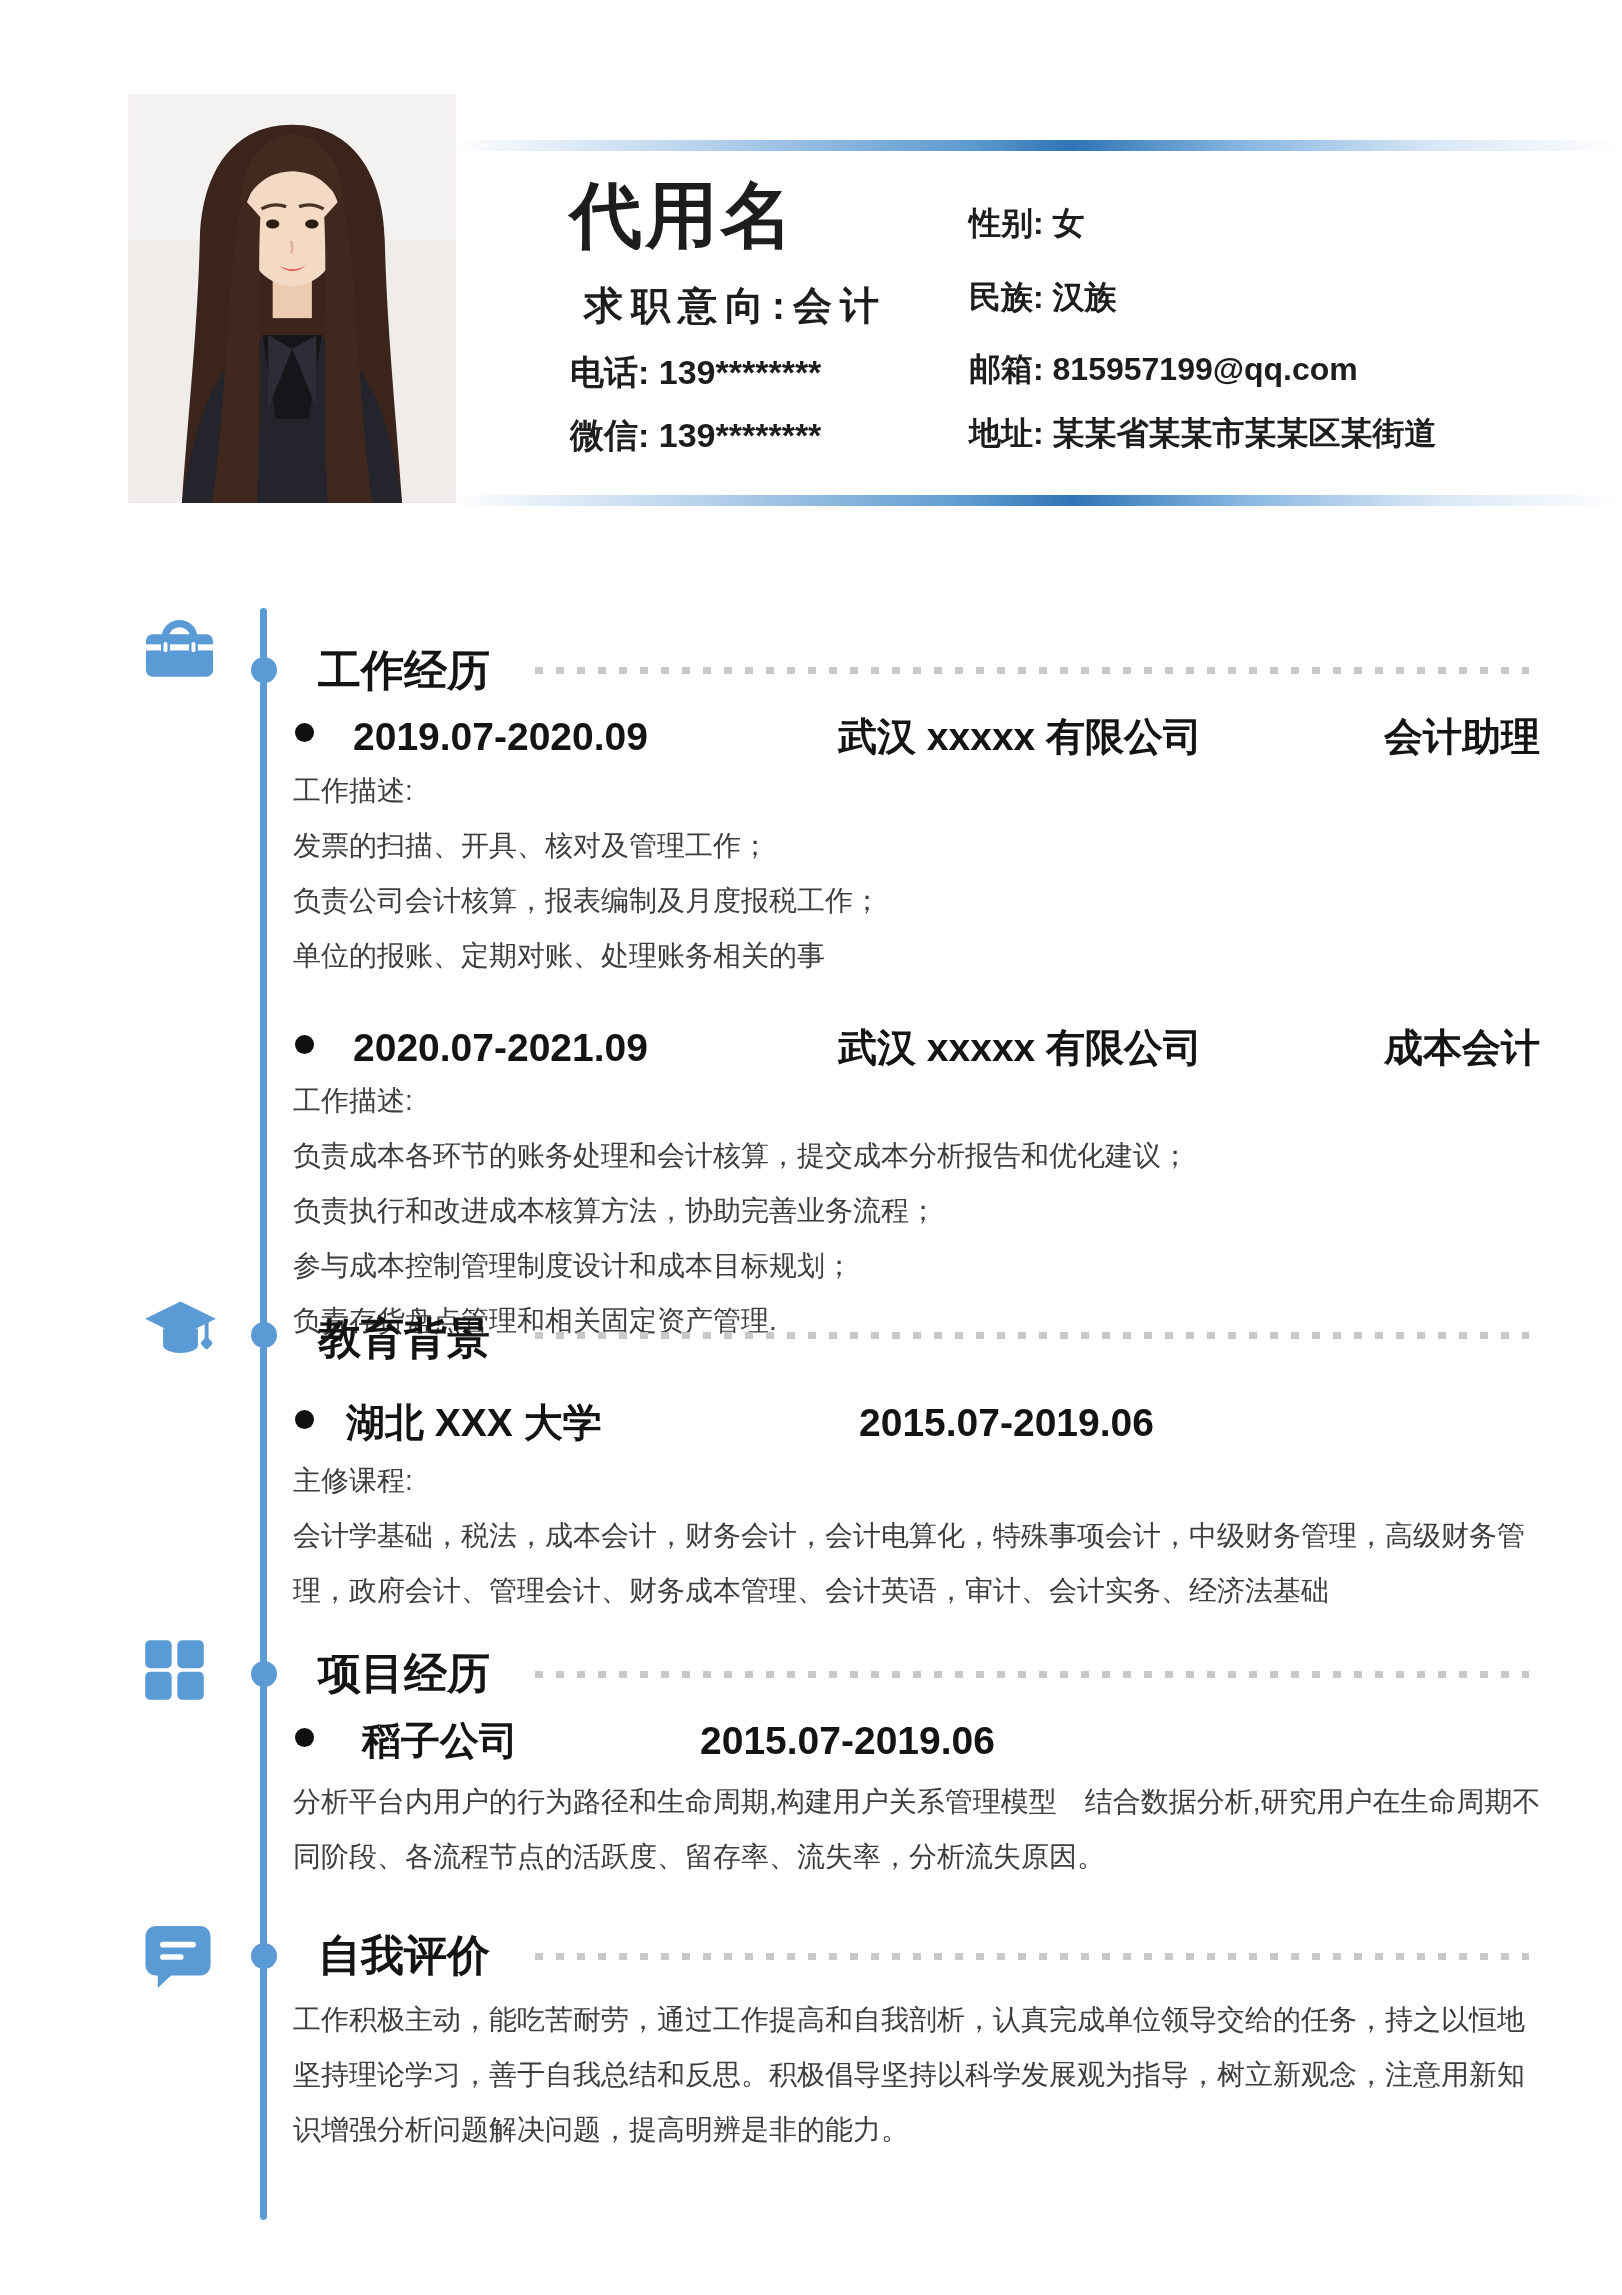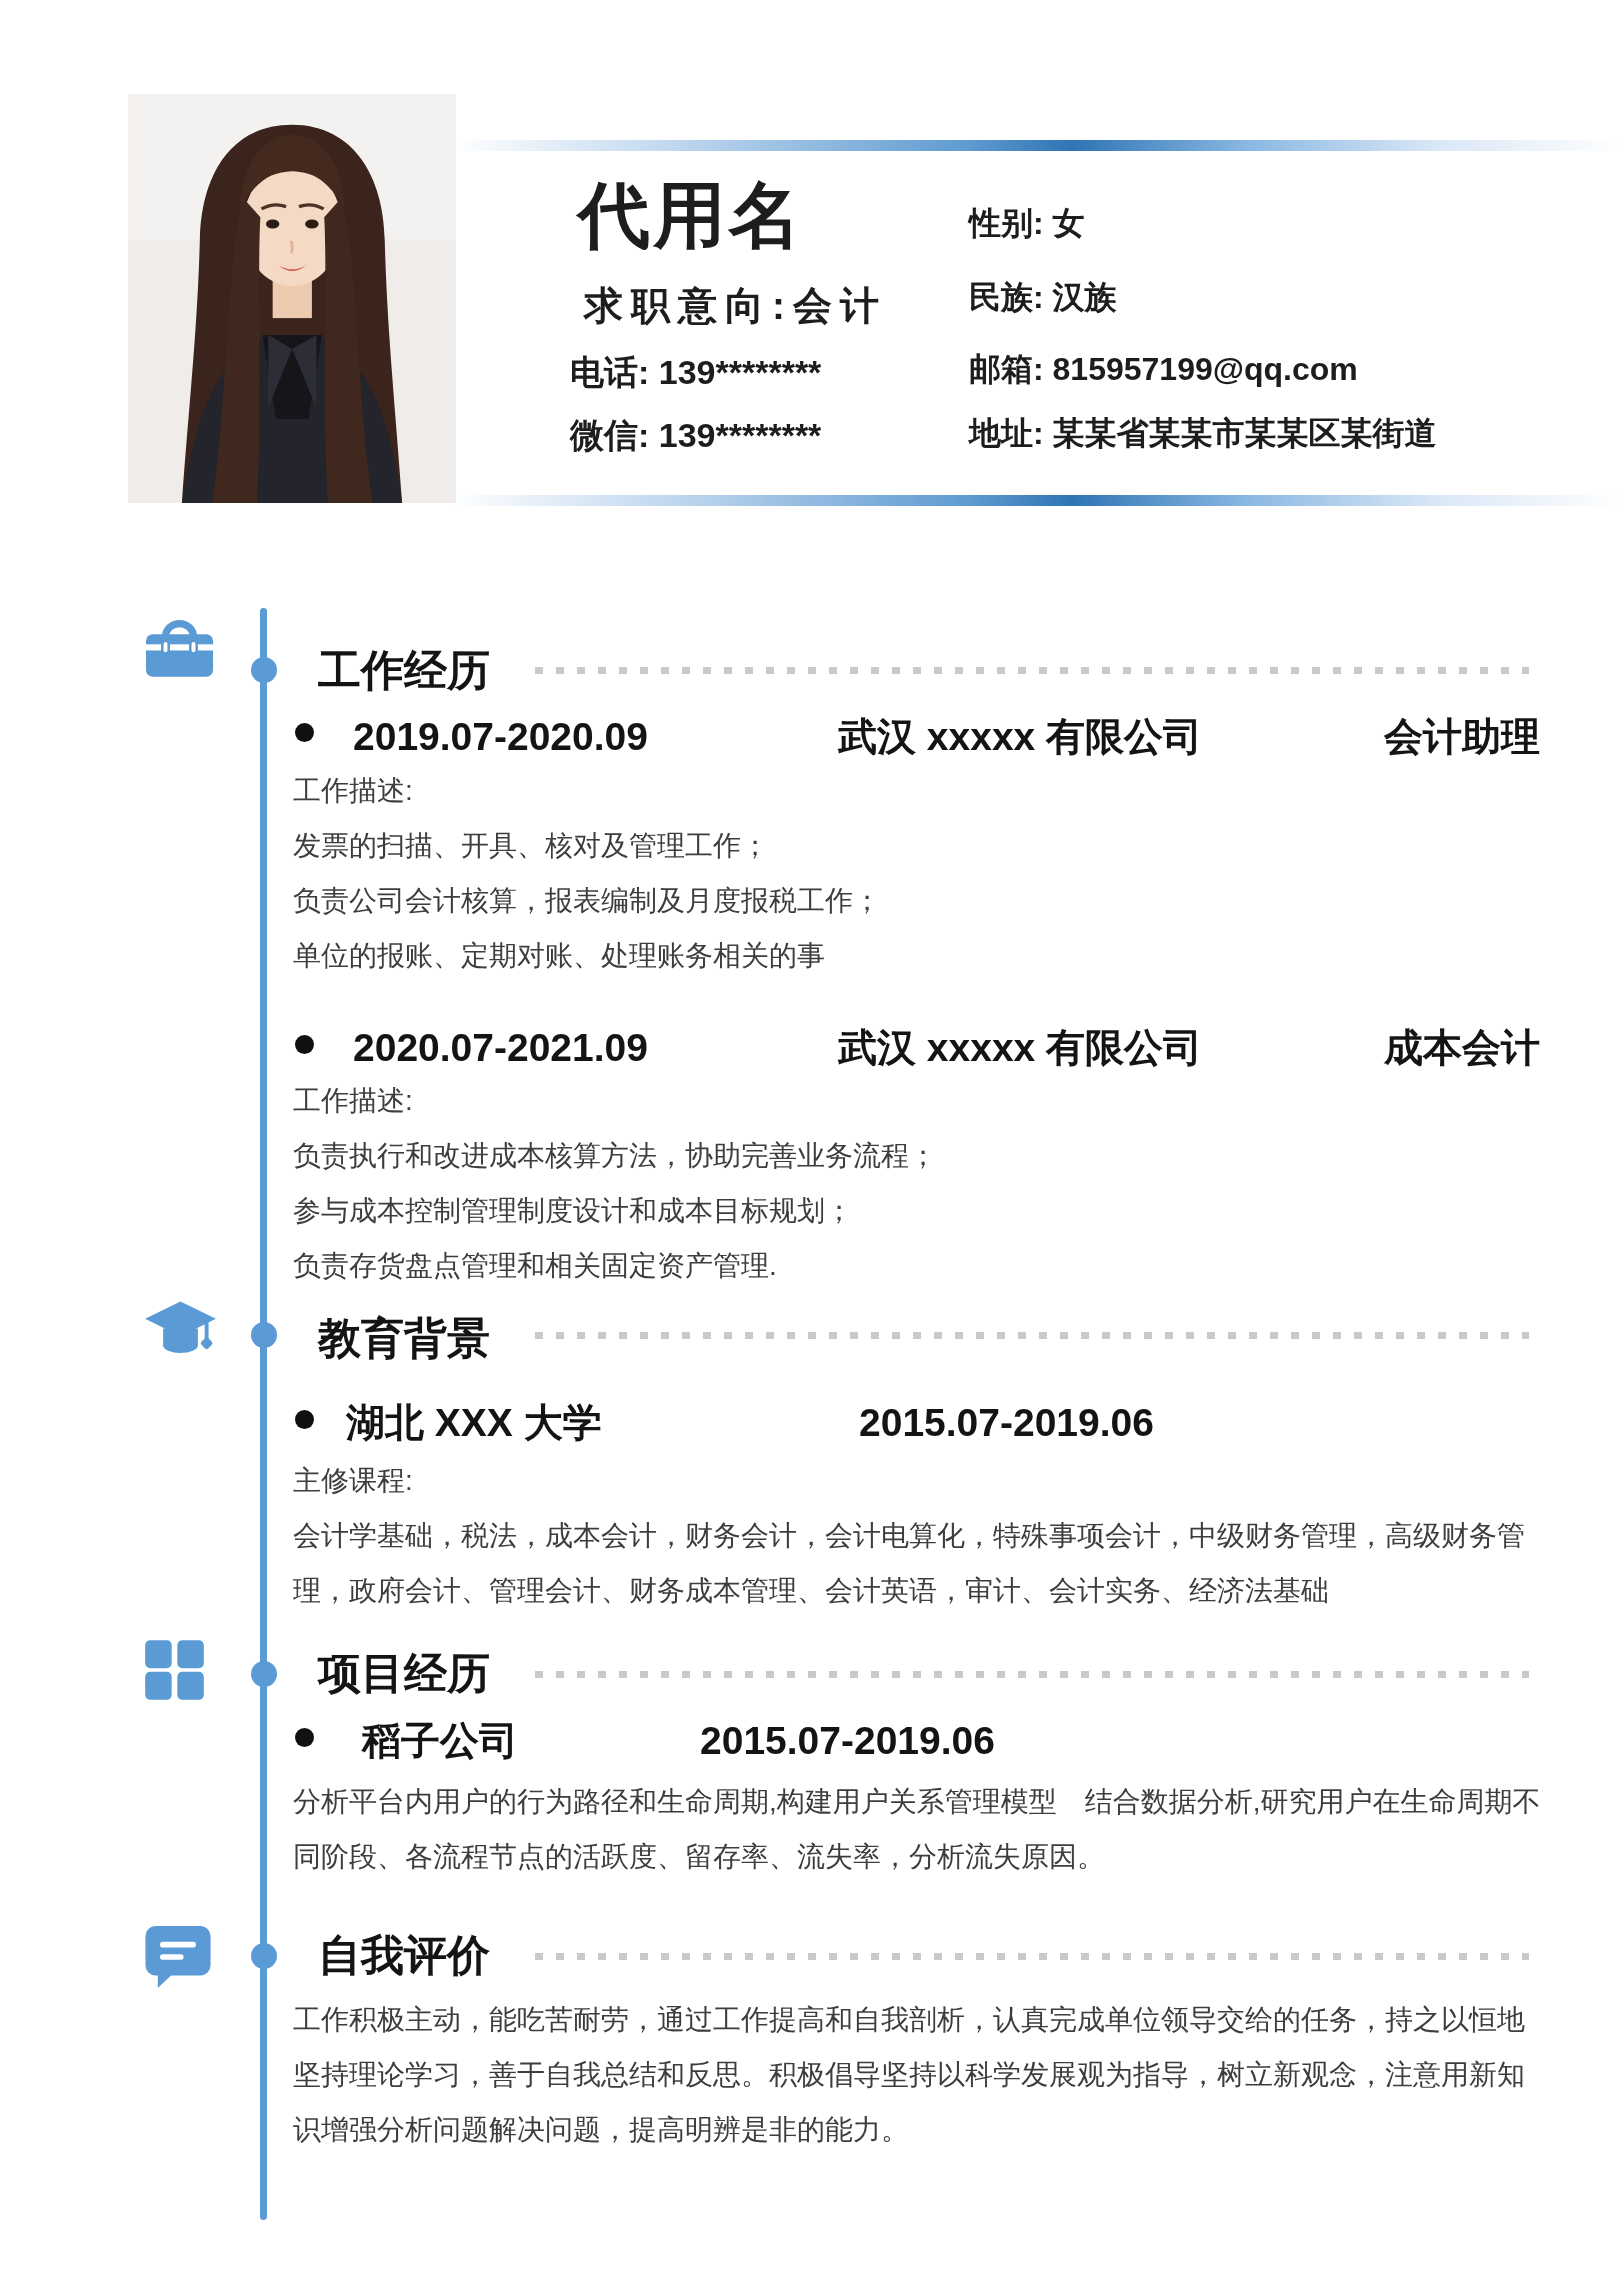--- a/index.html
+++ b/index.html
@@ -9,21 +9,21 @@
     --accent:#5b9bd5; --ink:#141414; --body:#3d3d3d; --dash:#c9c9c9;
   }
   .abs{position:absolute;}
   
   .photo{left:127px;top:94px;width:330px;height:409px;}
   .grad-bar{height:10.7px;background:linear-gradient(90deg,
       rgba(255,255,255,0) 0%, #bcd5ee 20%, #5f9bd0 44%, #2f74b5 53%,
       #8ab8e2 68%, #d9e7f6 84%, rgba(255,255,255,0) 100%);}
   .bar-top{left:453px;top:140px;width:1169px;}
   .bar-bottom{left:451px;top:495px;width:1172px;}
-  .name{left:570px;top:179px;font-size:72px;line-height:1;font-weight:900;color:#1d1d1d;letter-spacing:3.4px;white-space:nowrap;margin-left:8px;}
+  .name{left:570px;top:179px;font-size:72px;line-height:1;font-weight:900;color:#1d1d1d;letter-spacing:3.4px;white-space:nowrap;}
   .objective{left:584px;top:286px;font-size:39px;line-height:1;font-weight:800;color:#1d1d1d;letter-spacing:8px;white-space:nowrap;}
   .contact{font-size:34px;line-height:1;font-weight:700;color:#1d1d1d;white-space:nowrap;}
   .info{font-size:32px;line-height:1;font-weight:700;color:#1d1d1d;white-space:nowrap;}
   
   .tline{left:260px;top:608px;width:6.8px;height:1612px;background:var(--accent);border-radius:3.4px;}
   .tdot{width:26px;height:26px;border-radius:50%;background:var(--accent);left:251px;}
   .sec-icon{left:144px;width:71px;color:var(--accent);}
   
   .title{font-size:43px;line-height:1;font-weight:800;color:var(--ink);left:318px;white-space:nowrap;}
   .dash{left:535px;width:994px;height:7.3px;background:repeating-linear-gradient(90deg,var(--dash) 0 8.4px,transparent 8.4px 21px);}
@@ -140,20 +140,21 @@
     <div>负责公司会计核算，报表编制及月度报税工作；</div>
     <div>单位的报账、定期对账、处理账务相关的事</div>
   </div>
 
   <div class="abs bullet" style="top:1035px"></div>
   <div class="abs brow" style="left:353px;top:1028px">2020.07-2021.09</div>
   <div class="abs brow" style="left:838px;top:1028px">武汉 xxxxx 有限公司</div>
   <div class="abs brow role" style="top:1028px">成本会计</div>
   <div class="abs body para" style="top:1073px">
     <div>工作描述:</div>
+    <div>负责成本各环节的账务处理和会计核算，提交成本分析报告和优化建议；</div>
     <div>负责执行和改进成本核算方法，协助完善业务流程；</div>
     <div>参与成本控制管理制度设计和成本目标规划；</div>
     <div>负责存货盘点管理和相关固定资产管理.</div>
   </div>
 
   <div class="abs title" style="top:1317px">教育背景</div>
   <div class="abs dash" style="top:1332px"></div>
 
   <div class="abs bullet" style="top:1410px"></div>
   <div class="abs brow" style="left:346px;top:1403px">湖北 XXX 大学</div>

